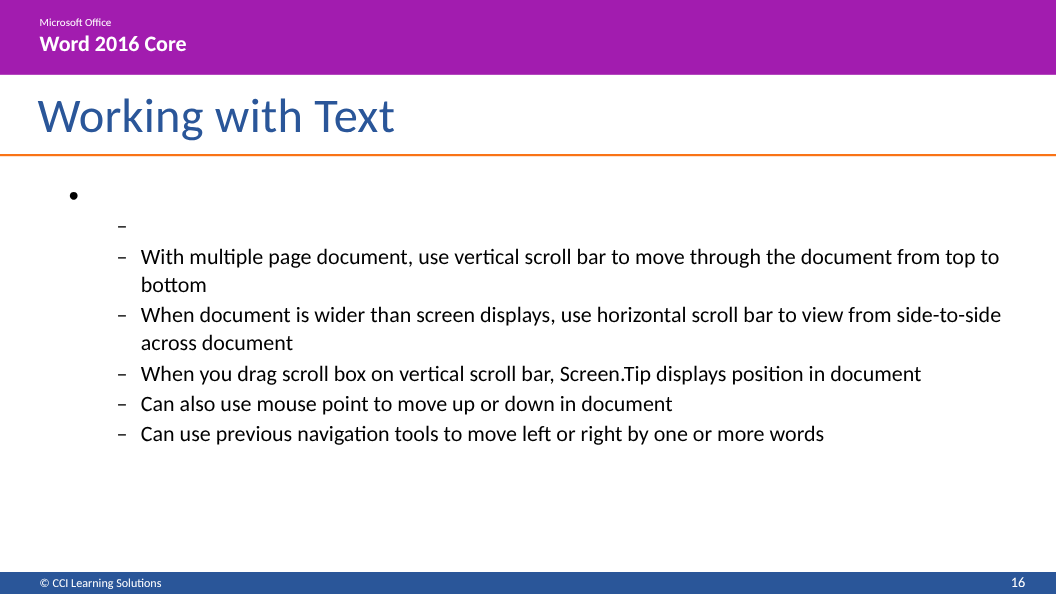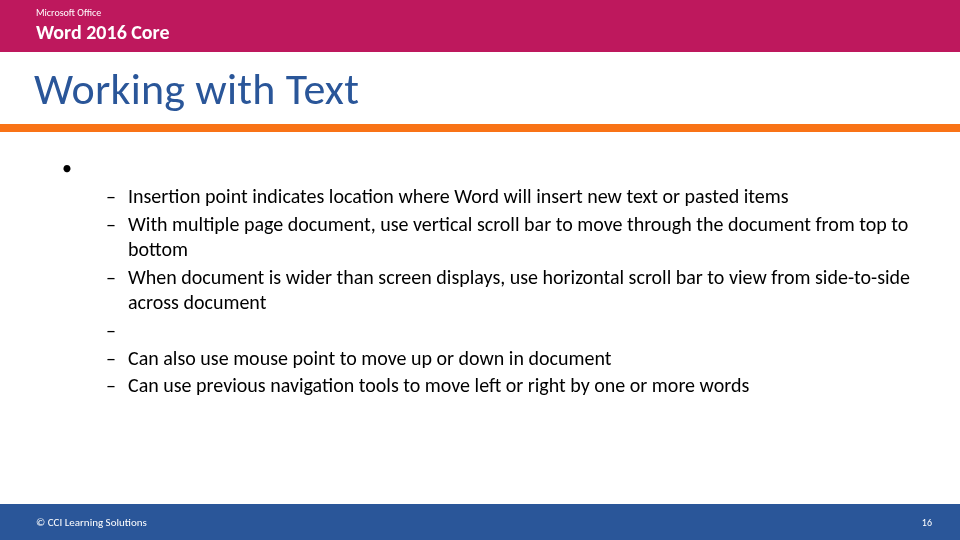--- a/index.html
+++ b/index.html
@@ -1,31 +1,31 @@
 <!DOCTYPE html>
 <html><head>
 <meta charset="utf-8">
 <style>
   * { margin: 0; padding: 0; box-sizing: border-box; }
   html, body { width: 960px; height: 540px; font-family: "Segoe UI", Calibri, Arial, sans-serif; background: #fff; position: relative; }
 
   .top-header {
-    height: 52px;
-    background: #be185d;
+    height: 68px;
+    background: #a21caf;
     color: #fff;
     padding-left: 36px;
     display: flex;
     flex-direction: column;
     justify-content: center;
   }
   .top-header .mso { font-size: 10px; font-weight: 400; color: #fff; line-height: 1.1; }
   .top-header .course { font-size: 20px; font-weight: 700; color: #fff; line-height: 1.4; }
 
   .title-band {
-    border-bottom: 8px solid #f97316;
+    border-bottom: 2px solid #f97316;
     padding: 10px 0 8px 34px;
   }
   .title-band h1 {
     color: #2a5699;
     font-weight: 400;
     font-size: 44px;
     letter-spacing: 0.2px;
   }
 
   .body {
@@ -52,62 +52,62 @@
     gap: 8px;
     font-size: 20px;
     line-height: 1.28;
     margin-bottom: 2px;
   }
   ul.sublist li .dash { min-width: 14px; }
 
   .footer {
     position: absolute;
     bottom: 0; left: 0; right: 0;
-    height: 36px;
+    height: 20px;
     background: #2a5699;
     color: #fff;
     display: flex;
     align-items: center;
     justify-content: space-between;
     padding: 0 28px 0 36px;
     font-size: 11px;
   }
-  .footer .page { font-size: 10px; }
+  .footer .page { font-size: 13px; }
 </style>
 </head>
 <body>
 
 <div class="top-header">
   <div class="mso">Microsoft Office</div>
   <div class="course">Word 2016 Core</div>
 </div>
 
 <div class="title-band">
   <h1>Working with Text</h1>
 </div>
 
 <div class="body">
   <div class="top-bullet">
     <span class="dot">•</span>
   </div>
   <ul class="sublist">
     <li>
         <span class="dash">–</span>
-        <span>Insertion point indicates location where Word will insert new text or pasted items</span>
       </li>
     <li>
         <span class="dash">–</span>
         <span>With multiple page document, use vertical scroll bar to move through the document from top to bottom</span>
       </li>
     <li>
         <span class="dash">–</span>
         <span>When document is wider than screen displays, use horizontal scroll bar to view from side-to-side across document</span>
       </li>
     <li>
         <span class="dash">–</span>
+        <span>When you drag scroll box on vertical scroll bar, Screen.Tip displays position in document</span>
       </li>
     <li>
         <span class="dash">–</span>
         <span>Can also use mouse point to move up or down in document</span>
       </li>
     <li>
         <span class="dash">–</span>
         <span>Can use previous navigation tools to move left or right by one or more words</span>
       </li>
   </ul>

